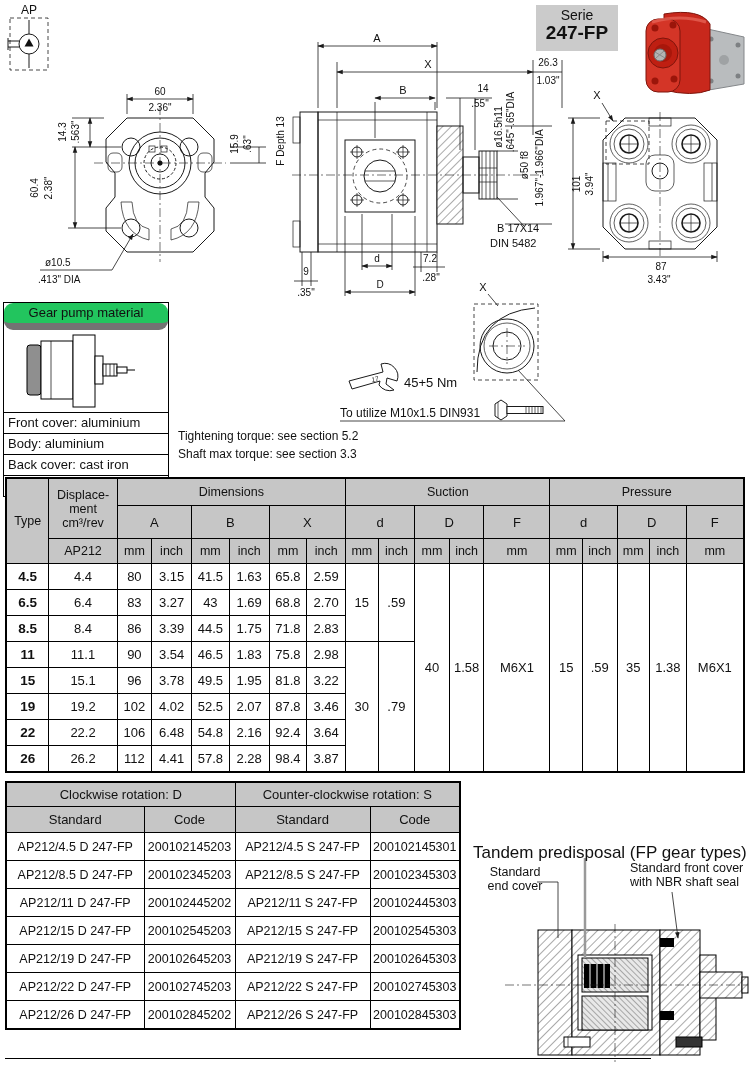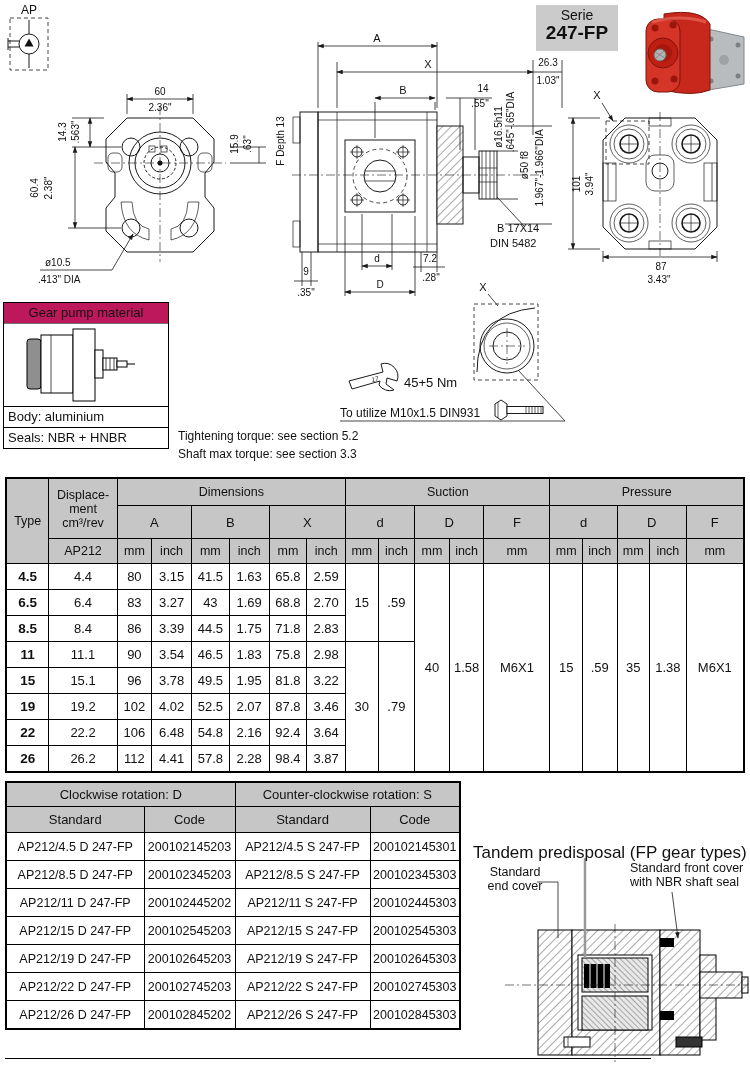--- a/index.html
+++ b/index.html
@@ -18,22 +18,22 @@
   .dt2{font-size:11px;}
 
   
   .serie-box{left:536px;top:5px;width:82px;height:46px;background:#cbcbcb;
              text-align:center;line-height:1.1;padding-top:3px;box-sizing:border-box;}
   .serie-box .l1{font-size:14px;}
   .serie-box .l2{font-size:19px;font-weight:bold;}
 
   
   .mat-box{left:3px;top:302px;width:166px;border:1px solid #000;background:#fff;box-sizing:border-box;}
-  .mat-box .mb-title{background:#be185d;border-bottom:1px solid #737373;text-align:center;
-                     font-size:13px;height:20px;line-height:20px;}
+  .mat-box .mb-title{background:#22c55e;border-bottom:7px solid #737373;text-align:center;
+                     font-size:13px;height:20px;line-height:20px;border-radius:9px;}
   .mat-box .mb-draw{height:82px;display:flex;align-items:center;justify-content:center;}
   .mat-box .mb-row{border-top:1px solid #000;font-size:13px;height:20px;line-height:20px;padding-left:4px;}
 
   
   .note{font-size:12px;}
   .n1{left:178px;top:429px;}
   .n2{left:178px;top:447px;}
 
   
   table{border-collapse:collapse;table-layout:fixed;}
@@ -388,21 +388,23 @@
       <rect x="62" y="3" width="22" height="72" fill="#fff" stroke="#000"></rect>
       <rect x="84" y="24" width="8" height="28" fill="#fff" stroke="#000"></rect>
       <rect x="92" y="32" width="14" height="12" fill="#fff" stroke="#000"></rect>
       <line x1="95" y1="32" x2="95" y2="44" stroke="#000" stroke-width=".7"></line>
       <line x1="99" y1="32" x2="99" y2="44" stroke="#000" stroke-width=".7"></line>
       <line x1="103" y1="32" x2="103" y2="44" stroke="#000" stroke-width=".7"></line>
       <rect x="106" y="35" width="10" height="6" fill="#fff" stroke="#000"></rect>
       <line x1="116" y1="38" x2="124" y2="38" stroke="#000"></line>
     </svg>
   </div>
+  <div class="mb-row">Front cover: aluminium</div>
   <div class="mb-row">Body: aluminium</div>
+  <div class="mb-row">Back cover: cast iron</div>
   <div class="mb-row">Seals: NBR + HNBR</div>
 </div>
 
 <div class="abs note n1">Tightening torque: see section 5.2</div>
 <div class="abs note n2">Shaft max torque: see section 3.3</div>
 
 <table class="abs dim-table">
   <colgroup>
     <col style="width:41px">
       <col style="width:65px">

